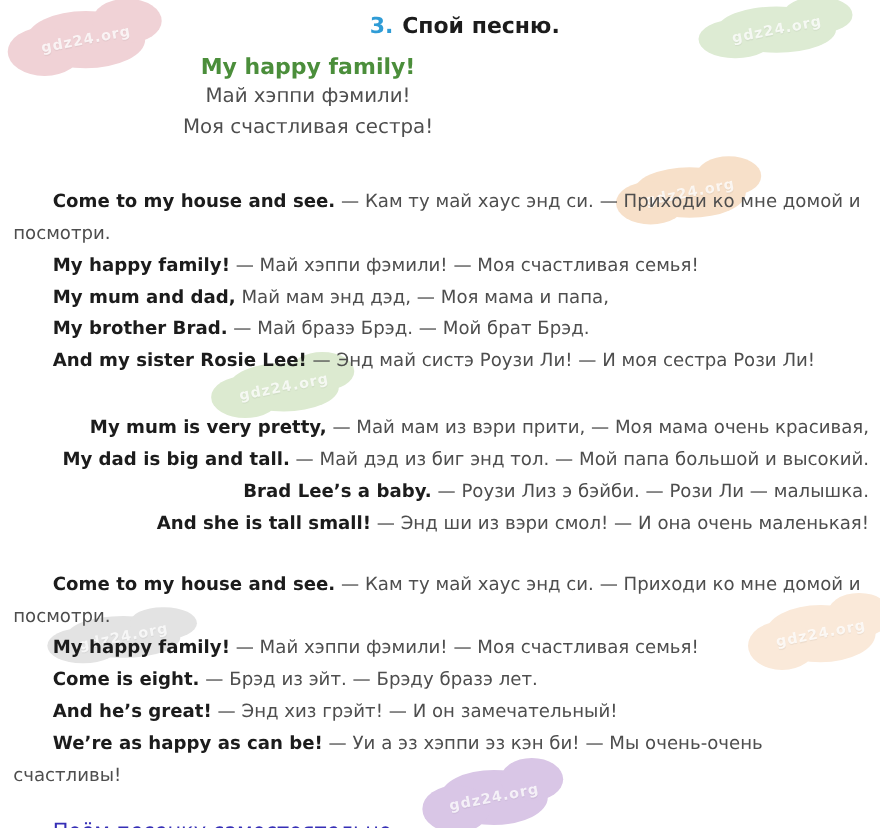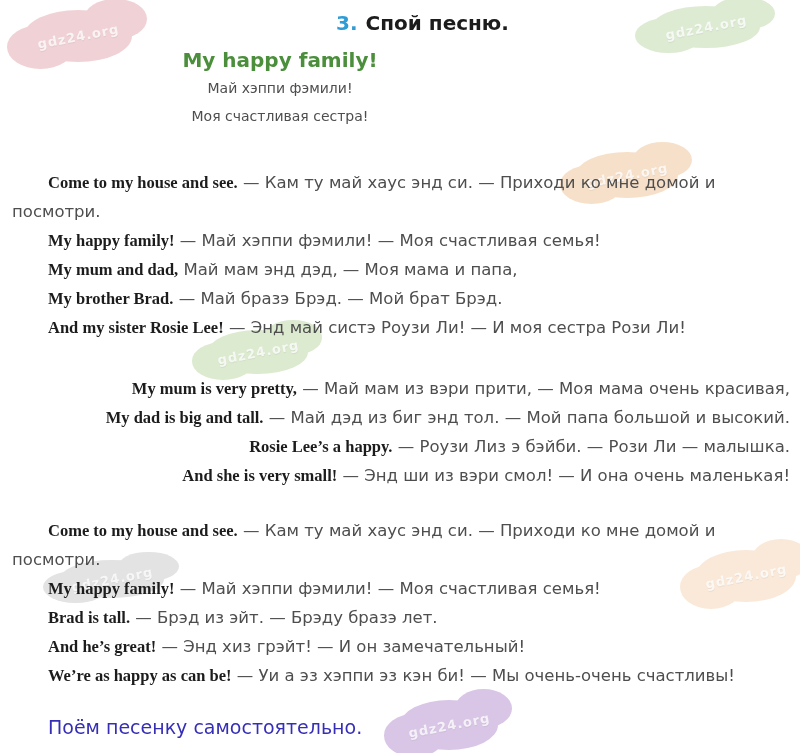--- a/index.html
+++ b/index.html
@@ -68,34 +68,34 @@
     margin-top: 10px;
     line-height: 28px;
   }
   .song-title {
     color: var(--title-green, #4b8e3b);
     font-weight: bold;
     font-size: 20px;
   }
   .song-sub {
     color: var(--text-gray, #4e4e4e);
-    font-size: 14px;
+    font-size: 18px;
   }
 
   .stanza {
     margin-left: 12px;
     margin-right: 10px;
     font-size: 16.5px;
     line-height: 29px;
   }
   .stanza-1 { margin-top: 38px; }
   .stanza-2 { margin-top: 32px; text-align: right; }
   .stanza-3 { margin-top: 26px; }
   .line { text-indent: 36px; }
-  .en   { font-weight: bold; color: var(--text-black, #1c1c1c); font-family: Liberation Serif, serif; }
+  .en   { font-weight: bold; color: var(--text-black, #1c1c1c); }
   .rest { color: var(--text-gray, #4e4e4e); }
 
   .footer-note {
     margin: 26px 0 0 48px;
     font-size: 19px;
     color: var(--footer-blue, #362fb6);
   }
 </style>
 </head>
 <body>
@@ -140,28 +140,28 @@
       <p class="line"><span class="en">Come to my house and see.</span><span class="rest"> — Кам ту май хаус энд си. — Приходи ко мне домой и посмотри.</span></p>
       <p class="line"><span class="en">My happy family!</span><span class="rest"> — Май хэппи фэмили! — Моя счастливая семья!</span></p>
       <p class="line"><span class="en">My mum and dad,</span><span class="rest"> Май мам энд дэд, — Моя мама и папа,</span></p>
       <p class="line"><span class="en">My brother Brad.</span><span class="rest"> — Май бразэ Брэд. — Мой брат Брэд.</span></p>
       <p class="line"><span class="en">And my sister Rosie Lee!</span><span class="rest"> — Энд май систэ Роузи Ли! — И моя сестра Рози Ли!</span></p>
     </div>
 
     <div class="stanza stanza-2">
       <p class="line"><span class="en">My mum is very pretty,</span><span class="rest"> — Май мам из вэри прити, — Моя мама очень красивая,</span></p>
       <p class="line"><span class="en">My dad is big and tall.</span><span class="rest"> — Май дэд из биг энд тол. — Мой папа большой и высокий.</span></p>
-      <p class="line"><span class="en">Rosie Lee’s a happy.</span><span class="rest"> — Роузи Лиз э бэйби. — Рози Ли — малышка.</span></p>
-      <p class="line"><span class="en">And she is very small!</span><span class="rest"> — Энд ши из вэри смол! — И она очень маленькая!</span></p>
+      <p class="line"><span class="en">Brad Lee’s a baby.</span><span class="rest"> — Роузи Лиз э бэйби. — Рози Ли — малышка.</span></p>
+      <p class="line"><span class="en">And she is tall small!</span><span class="rest"> — Энд ши из вэри смол! — И она очень маленькая!</span></p>
     </div>
 
     <div class="stanza stanza-3">
       <p class="line"><span class="en">Come to my house and see.</span><span class="rest"> — Кам ту май хаус энд си. — Приходи ко мне домой и посмотри.</span></p>
       <p class="line"><span class="en">My happy family!</span><span class="rest"> — Май хэппи фэмили! — Моя счастливая семья!</span></p>
-      <p class="line"><span class="en">Brad is tall.</span><span class="rest"> — Брэд из эйт. — Брэду бразэ лет.</span></p>
+      <p class="line"><span class="en">Come is eight.</span><span class="rest"> — Брэд из эйт. — Брэду бразэ лет.</span></p>
       <p class="line"><span class="en">And he’s great!</span><span class="rest"> — Энд хиз грэйт! — И он замечательный!</span></p>
       <p class="line"><span class="en">We’re as happy as can be!</span><span class="rest"> — Уи а эз хэппи эз кэн би! — Мы очень-очень счастливы!</span></p>
     </div>
 
     <div class="footer-note">Поём песенку самостоятельно.</div>
 
   </div>
 </div>
 
 </body></html>

